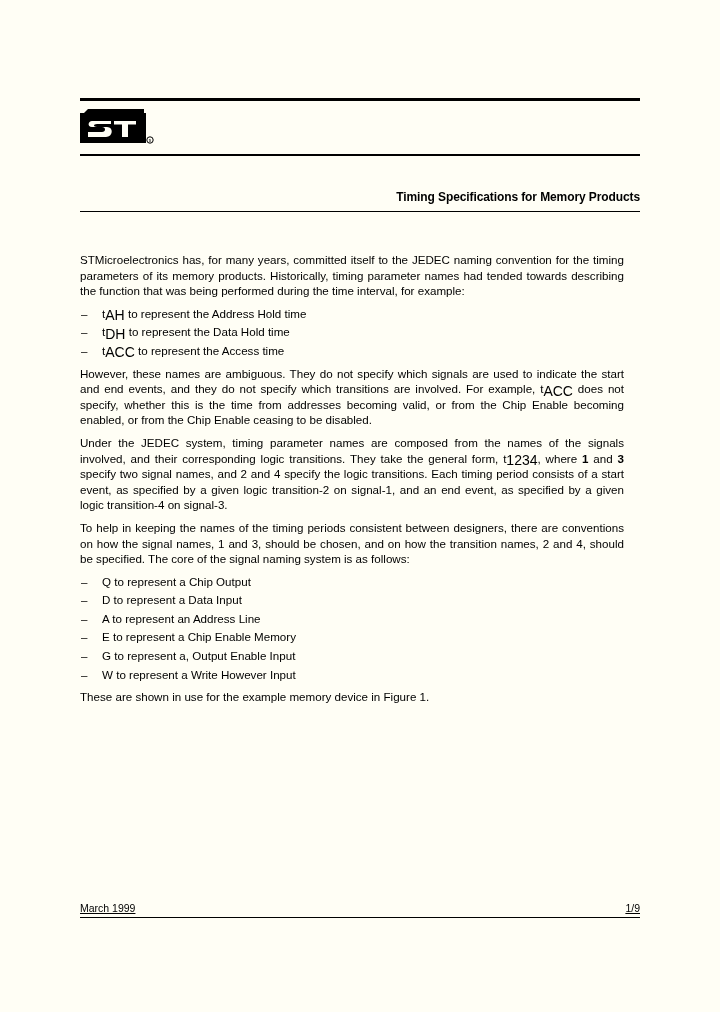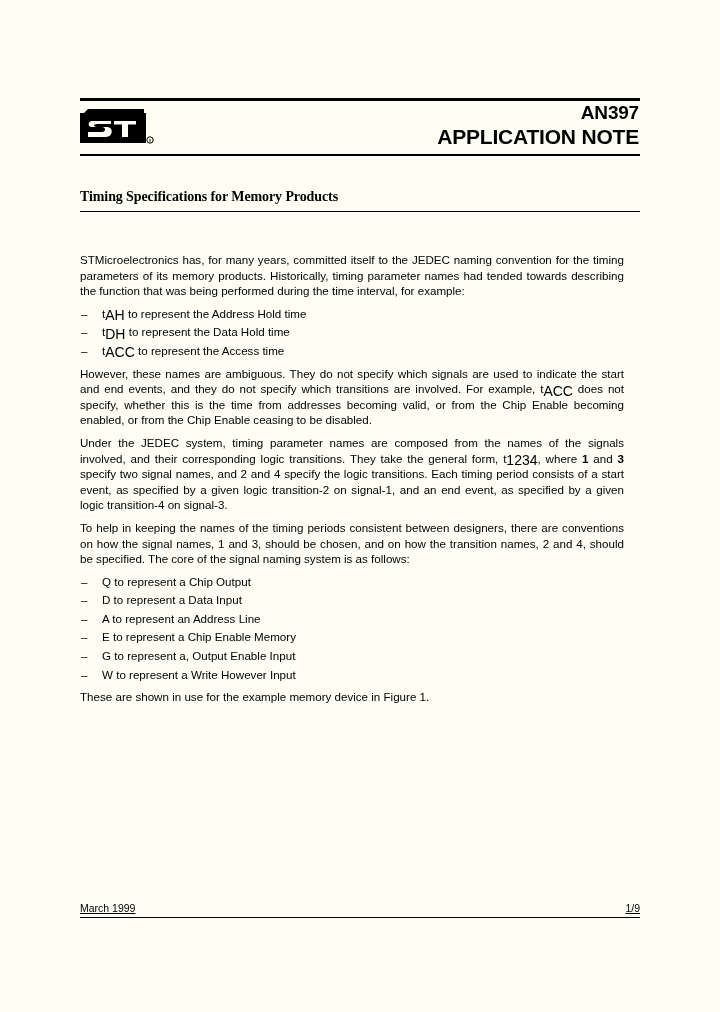--- a/index.html
+++ b/index.html
@@ -73,26 +73,26 @@
   }
 
   
   .subtitle-wrap {
     position: absolute;
     left: 80px;
     top: 186px;
     width: 560px;
   }
   .subtitle {
-    font-size: 14px;
+    text-align: right;
+    font-size: 12px;
     font-weight: bold;
     line-height: 22px;
     padding-bottom: 3px;
     letter-spacing: -0.1px;
-    font-family: Liberation Serif, serif;
   }
 
   
   .body-col {
     position: absolute;
     left: 80px;
     top: 252px;
     width: 560px;
     font-size: 11.6px;
     line-height: 15.6px;
@@ -158,24 +158,20 @@
           <path d="M2 10 L64 10 L64 4 L8 4 Z" fill="#000000"></path>
           <path d="M12 16 C 8 16, 7 22, 12 22 L 22 22 C 26 22, 26 27, 22 27 L 8 27
                    L 8 32 L 26 32 C 33 32, 34 22, 27 22 L 17 22 C 13 22, 13 19, 17 19
                    L 31 19 L 31 16 Z" fill="#fffef5"></path>
           <path d="M34 16 L56 16 L56 19.5 L48 19.5 L48 32 L42 32 L42 19.5 L34 19.5 Z" fill="#fffef5"></path>
           <circle cx="70" cy="35" r="3.2" fill="none" stroke="#000000" stroke-width="1"></circle>
           <text x="70" y="37.3" font-family="'Liberation Serif', serif" font-size="4.4" text-anchor="middle" fill="#000000">R</text>
         </svg>
       </div>
 
-      <div class="head-titles">
-        <div class="doc-code">AN397</div>
-        <div class="doc-type">APPLICATION NOTE</div>
-      </div>
     </div>
 
     <div class="rule-med"></div>
   </div>
 
   <div class="subtitle-wrap">
     <div class="subtitle">Timing Specifications for Memory Products</div>
     <div class="rule-thin"></div>
   </div>
 

